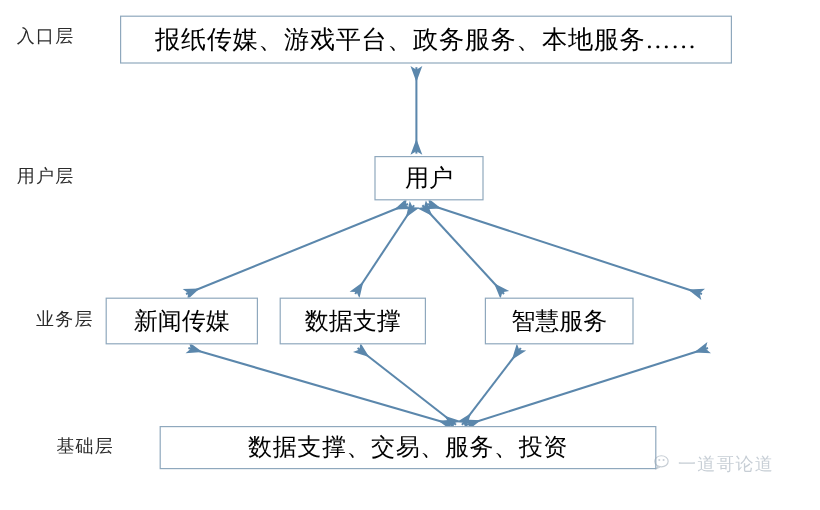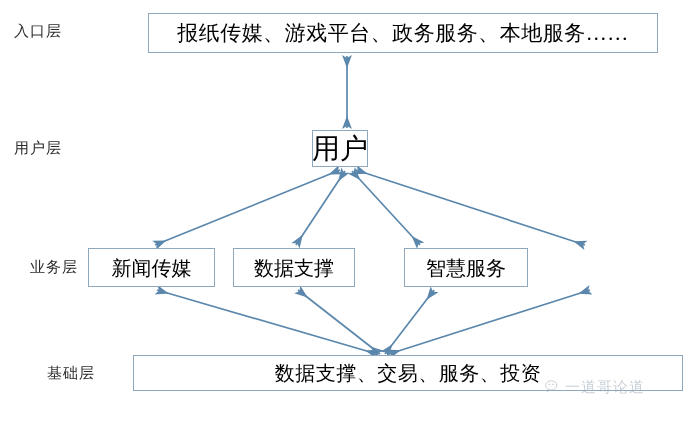--- a/index.html
+++ b/index.html
@@ -48,42 +48,41 @@
     white-space: nowrap;
     line-height: 1;
   }
   #box-entry {
     left: 100px;
     top: 13px;
     width: 510px;
     height: 40px;
     font-size: 21px;
     letter-spacing: 0.5px;
-    margin-left: 48px;
   }
   #box-user {
     left: 312px;
     top: 130px;
-    width: 56px;
+    width: 91px;
     height: 37px;
-    font-size: 28px;
+    font-size: 20px;
   }
   .biz-box {
     top: 248px;
     height: 39px;
     font-size: 20px;
   }
   #box-biz-0 { left: 88px;  width: 127px; text-align: center; }
   #box-biz-1 { left: 233px; width: 122px; }
   #box-biz-2 { left: 404px; width: 124px; }
   #box-biz-3 { left: 533px; width: 132px; }
   #box-foundation {
     left: 133px;
     top: 355px;
-    width: 550px;
+    width: 414px;
     height: 36px;
     font-size: 20px;
     letter-spacing: 0.5px;
   }
   #watermark {
     position: absolute;
     left: 545px;
     top: 378px;
     display: flex;
     align-items: center;

